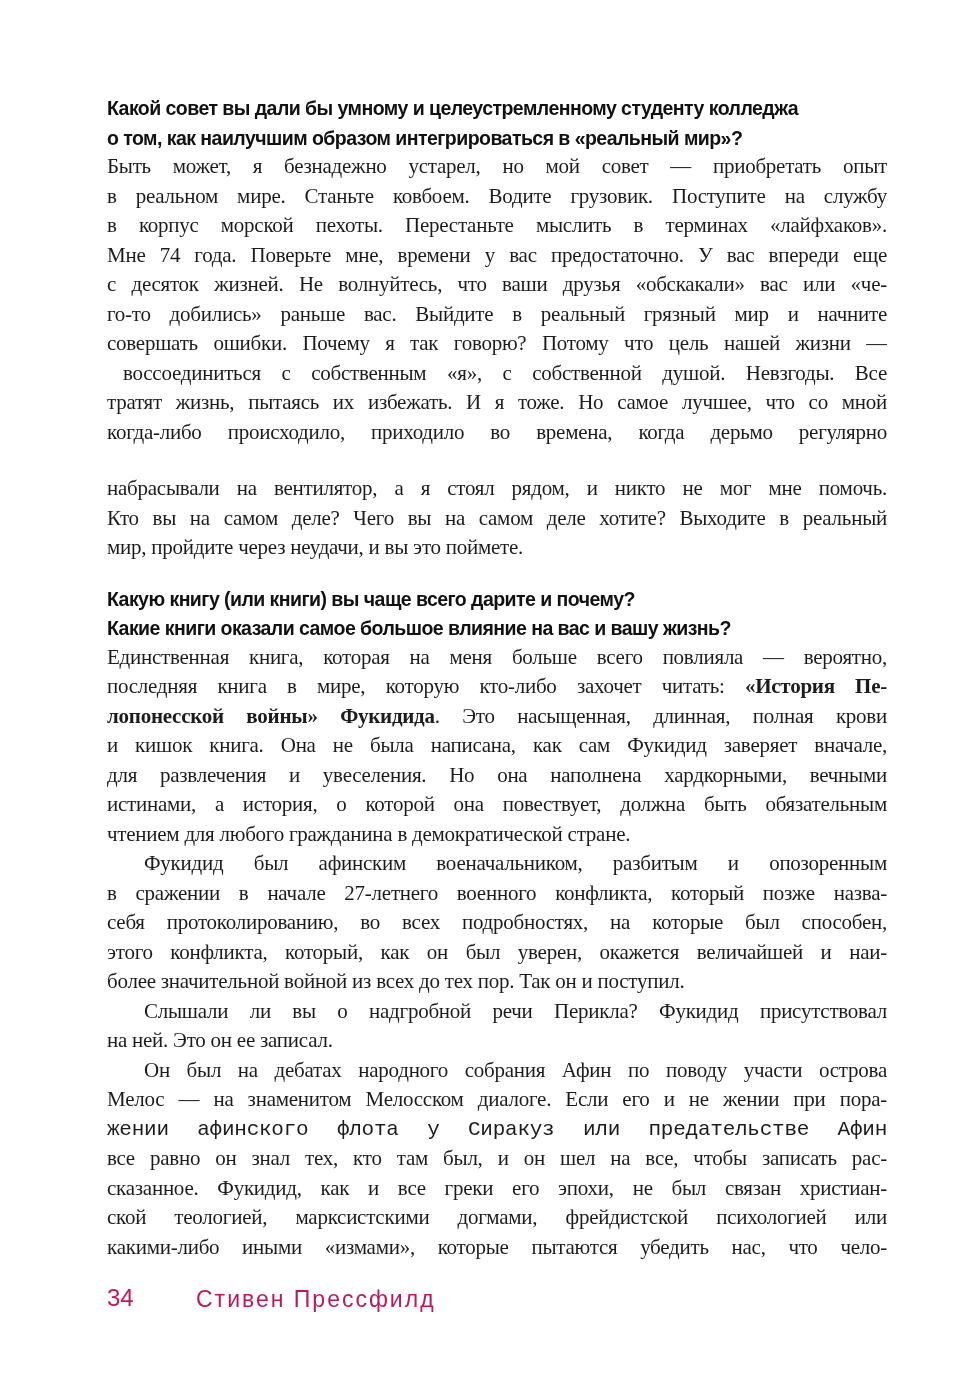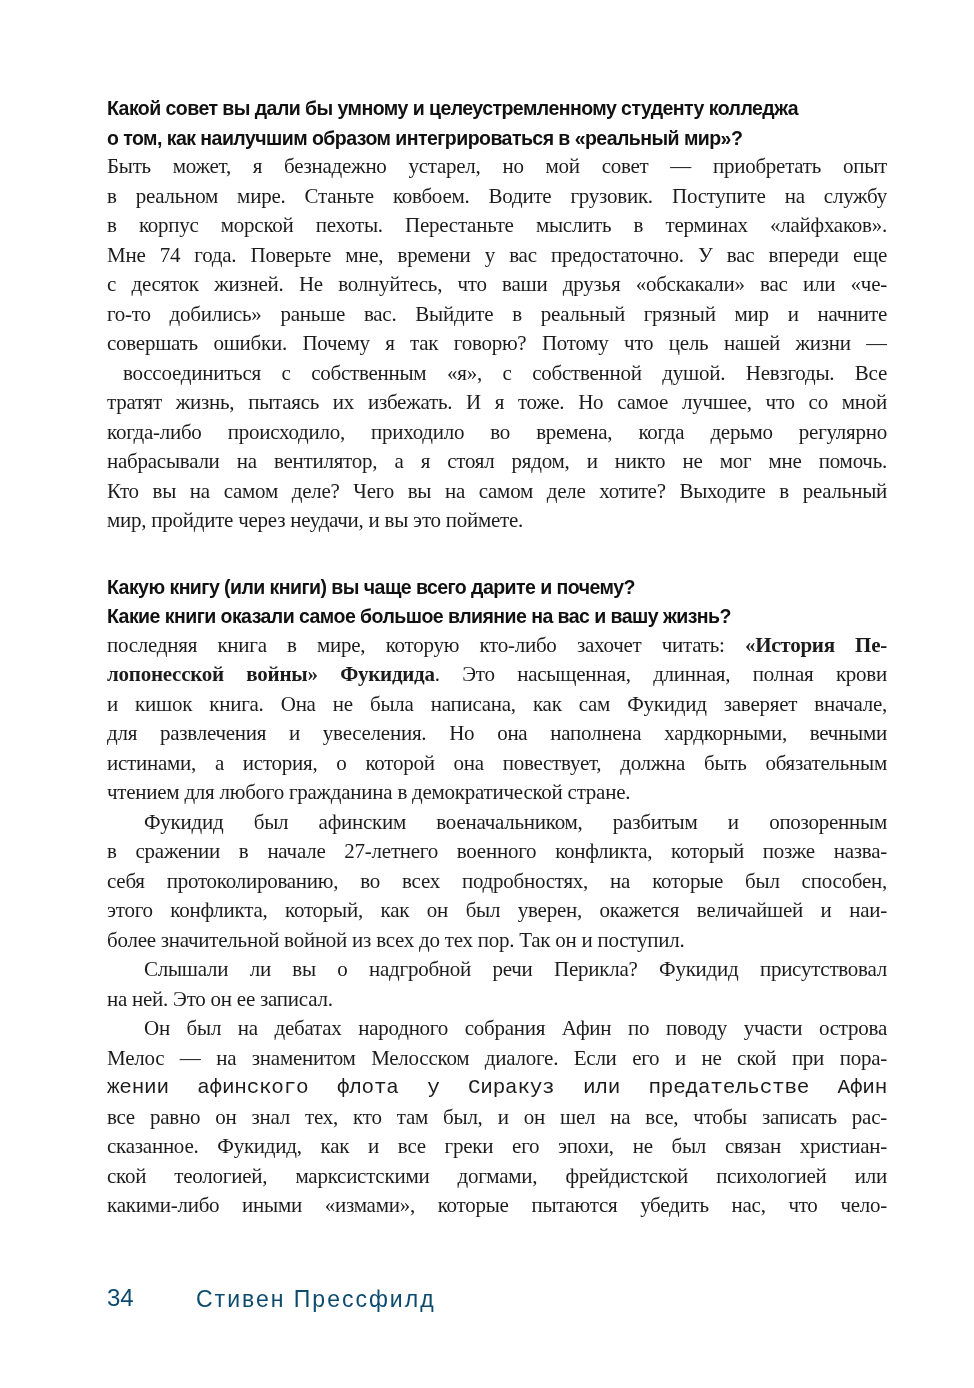--- a/index.html
+++ b/index.html
@@ -29,21 +29,21 @@
       transform: scaleX(0.93);
       transform-origin: left center;
       white-space: nowrap;
       color: #111;
       height: 29.5px;
     }
     .section {
       margin-bottom: 0;
     }
     .section + .section {
-      margin-top: 36px;
+      margin-top: 21px;
     }
     .para {
       font-family: "Liberation Serif", serif;
       font-size: 21px;
       color: #1c1c1c;
     }
     .line {
       display: block;
       height: 29.5px;
       line-height: 29.5px;
@@ -62,21 +62,21 @@
     .line .b {
       font-weight: bold;
     }
     .footer {
       position: absolute;
       left: 107px;
       top: 1283px;
       width: 500px;
       height: 30px;
       font-family: "Liberation Sans", sans-serif;
-      color: #0c4a6e;
+      color: #be185d;
     }
     .page-number {
       position: absolute;
       left: 0;
       top: 0;
       font-size: 24px;
       line-height: 30px;
     }
     .running-author {
       position: absolute;
@@ -99,31 +99,32 @@
       <span class="line" style="white-space: normal; overflow: hidden;">Быть может, я безнадежно устарел, но мой совет — приобретать опыт</span>
       <span class="line" style="white-space: normal; overflow: hidden;">в реальном мире. Станьте ковбоем. Водите грузовик. Поступите на службу</span>
       <span class="line" style="white-space: normal; overflow: hidden;">в корпус морской пехоты. Перестаньте мыслить в терминах «лайфхаков».</span>
       <span class="line" style="white-space: normal; overflow: hidden;">Мне 74 года. Поверьте мне, времени у вас предостаточно. У вас впереди еще</span>
       <span class="line" style="white-space: normal; overflow: hidden;">с десяток жизней. Не волнуйтесь, что ваши друзья «обскакали» вас или «че-</span>
       <span class="line" style="white-space: normal; overflow: hidden;">го-то добились» раньше вас. Выйдите в реальный грязный мир и начните</span>
       <span class="line" style="white-space: normal; overflow: hidden;">совершать ошибки. Почему я так говорю? Потому что цель нашей жизни —</span>
       <span class="line" style="white-space: normal; overflow: hidden; margin-left: 16px;">воссоединиться с собственным «я», с собственной душой. Невзгоды. Все</span>
       <span class="line" style="white-space: normal; overflow: hidden;">тратят жизнь, пытаясь их избежать. И я тоже. Но самое лучшее, что со мной</span>
       <span class="line" style="white-space: normal; overflow: hidden;">когда-либо происходило, приходило во времена, когда дерьмо регулярно</span>
-      <span class="line" style="white-space: normal; overflow: hidden;">набрасывали на вентилятор, а я стоял рядом, и никто не мог мне помочь.</span>
+      <span class="line" style="white-space: normal; overflow: hidden; margin-top: 27px;">набрасывали на вентилятор, а я стоял рядом, и никто не мог мне помочь.</span>
       <span class="line" style="white-space: normal; overflow: hidden;">Кто вы на самом деле? Чего вы на самом деле хотите? Выходите в реальный</span>
       <span class="line last" style="white-space: normal; overflow: hidden;">мир, пройдите через неудачи, и вы это поймете.</span>
     </div>
   </div>
 
   <div class="section">
     <div class="heading">Какую книгу (или книги) вы чаще всего дарите и почему?</div>
     <div class="heading">Какие книги оказали самое большое влияние на вас и вашу жизнь?</div>
 
     <div class="para">
+      <span class="line" style="white-space: normal; overflow: hidden;">Единственная книга, которая на меня больше всего повлияла — вероятно,</span>
       <span class="line" style="white-space: normal; overflow: hidden;"><span>последняя книга в мире, которую кто-либо захочет читать: </span><span class="b">«История Пе-</span><span></span></span>
       <span class="line" style="white-space: normal; overflow: hidden;"><span></span><span class="b">лопонесской войны» Фукидида</span><span>. Это насыщенная, длинная, полная крови</span></span>
       <span class="line" style="white-space: normal; overflow: hidden;">и кишок книга. Она не была написана, как сам Фукидид заверяет вначале,</span>
       <span class="line" style="white-space: normal; overflow: hidden;">для развлечения и увеселения. Но она наполнена хардкорными, вечными</span>
       <span class="line" style="white-space: normal; overflow: hidden;">истинами, а история, о которой она повествует, должна быть обязательным</span>
       <span class="line last" style="white-space: normal; overflow: hidden;">чтением для любого гражданина в демократической стране.</span>
     </div>
 
     <div class="para">
       <span class="line indent" style="white-space: normal; overflow: hidden;">Фукидид был афинским военачальником, разбитым и опозоренным</span>
@@ -133,21 +134,21 @@
       <span class="line last" style="white-space: normal; overflow: hidden;">более значительной войной из всех до тех пор. Так он и поступил.</span>
     </div>
 
     <div class="para">
       <span class="line indent" style="white-space: normal; overflow: hidden;">Слышали ли вы о надгробной речи Перикла? Фукидид присутствовал</span>
       <span class="line last" style="white-space: normal; overflow: hidden;">на ней. Это он ее записал.</span>
     </div>
 
     <div class="para">
       <span class="line indent" style="white-space: normal; overflow: hidden;">Он был на дебатах народного собрания Афин по поводу участи острова</span>
-      <span class="line" style="white-space: normal; overflow: hidden;">Мелос — на знаменитом Мелосском диалоге. Если его и не ской при пора-</span>
+      <span class="line" style="white-space: normal; overflow: hidden;">Мелос — на знаменитом Мелосском диалоге. Если его и не жении при пора-</span>
       <span class="line" style="white-space: normal; overflow: hidden; font-family: Liberation Mono, monospace;">жении афинского флота у Сиракуз или предательстве Афин Алкивиадом,</span>
       <span class="line" style="white-space: normal; overflow: hidden;">все равно он знал тех, кто там был, и он шел на все, чтобы записать рас-</span>
       <span class="line" style="white-space: normal; overflow: hidden;">сказанное. Фукидид, как и все греки его эпохи, не был связан христиан-</span>
       <span class="line" style="white-space: normal; overflow: hidden;">ской теологией, марксистскими догмами, фрейдистской психологией или</span>
       <span class="line" style="white-space: normal; overflow: hidden;">какими-либо иными «измами», которые пытаются убедить нас, что чело-</span>
     </div>
   </div>
 </div>
 
 <div class="footer">

